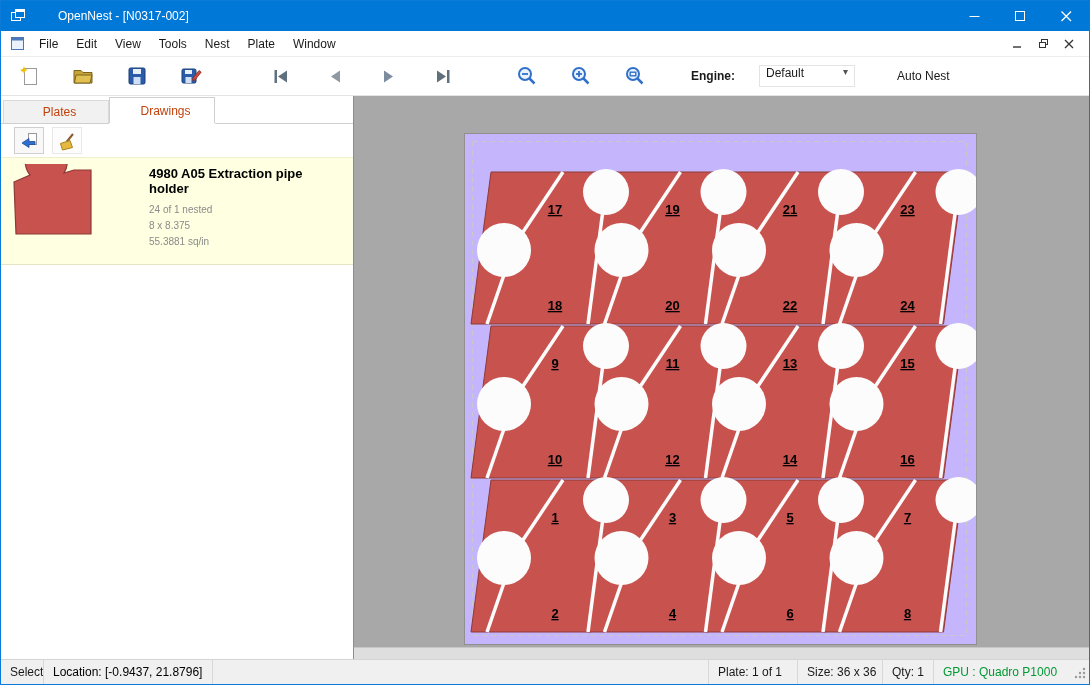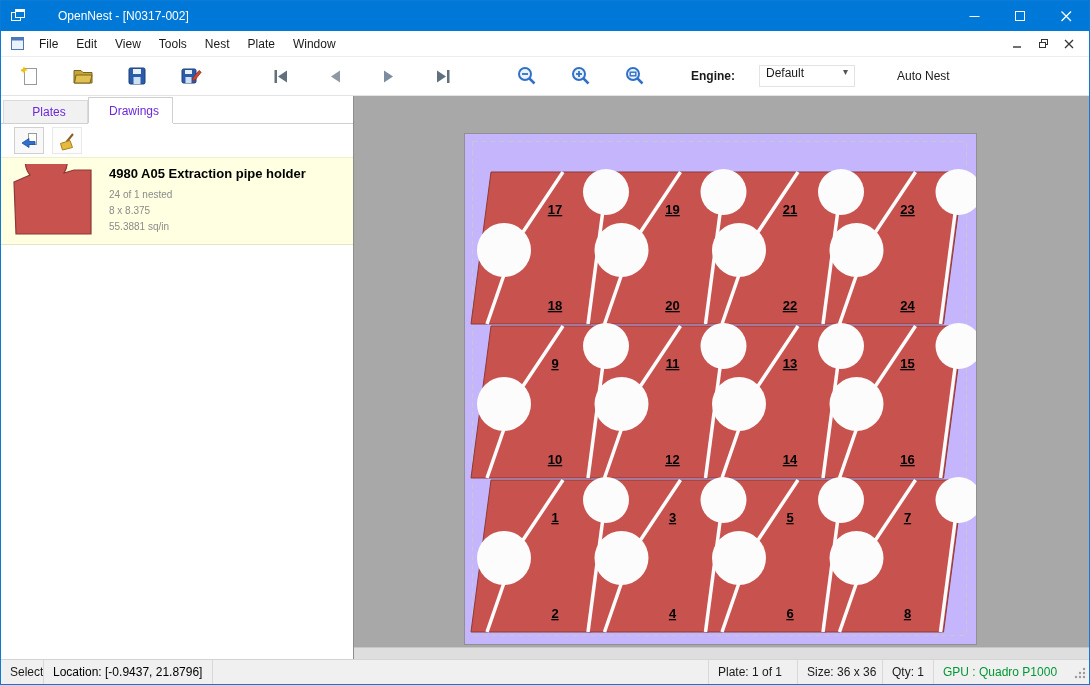--- a/index.html
+++ b/index.html
@@ -28,27 +28,27 @@
   .engine-label { font-weight:bold; margin:0 8px 0 18px; }
   .engine-select { width:96px; height:22px; border:1px solid #e3e3e3; background:#fff; display:flex; padding:0 6px; }
   .engine-select .caret { margin-left:auto; color:#555; font-size:10px; }
   .autonest { margin-left:16px; padding:6px 10px; }
 
   
   .main { position:absolute; top:95px; left:0; right:0; bottom:25px; display:flex; }
 
   .sidebar { width:352px; background:#fff; display:flex; flex-direction:column; position:relative; z-index:1; }
   .tabstrip { height:27px; display:flex; align-items:flex-end; padding-left:2px; position:relative; z-index:2; }
-  .tab { width:85px; height:23px; display:flex; align-items:center; justify-content:center; background:#f1f1f1; border:1px solid #dadada; border-bottom:none; color:#6d28d9;padding-left:7px; }
+  .tab { width:106px; height:23px; display:flex; align-items:center; justify-content:center; background:#f1f1f1; border:1px solid #dadada; border-bottom:none; color:#c2410c;padding-left:7px; }
   .tab.active { height:26px; background:#fff; border:1px solid #cfcfcf; border-bottom:none; box-shadow:0 2px 0 #fff; }
   .sidebar-body { flex:1; border-top:1px solid #cfcfcf; background:#fff; display:flex; flex-direction:column; }
   .side-toolbar { height:33px; display:flex; align-items:center; padding-left:13px; gap:8px; }
   .side-btn { width:30px; height:27px; display:flex; align-items:center; justify-content:center; background:#f8f8f8; border:1px solid #cfcfcf; }
   .side-btn.flat { border-color:#e8e8e8; background:#fdfdfd; }
-  .drawing-item { background:#ffffe1; border-top:1px solid #efefcf; border-bottom:1px solid #e5e5c5; display:flex; padding:6px 8px; height:88px; }
+  .drawing-item { background:#ffffe1; border-top:1px solid #efefcf; border-bottom:1px solid #e5e5c5; display:flex; padding:6px 8px; height:108px;gap:40px; }
   .thumb { width:88px; height:74px; flex:none; }
   .d-info { margin-left:12px; padding-top:2px; }
   .d-title { font-weight:bold; font-size:13px; color:#000; margin-bottom:6px; }
   .d-line { color:#8b8b8b; font-size:10px; line-height:16px; }
 
   .canvas { flex:1; position:relative; background:#a8a8a8; border-left:1px solid #8d8d8d; }
   .plate { position:absolute; left:110px; top:37px; width:513px; height:512px; background:#c4b5fd; border:1px solid #909090; }
   .hscroll { position:absolute; left:0; right:0; bottom:0; height:12px; background:#dedede; border-top:1px solid #c6c6c6; }
 
   

